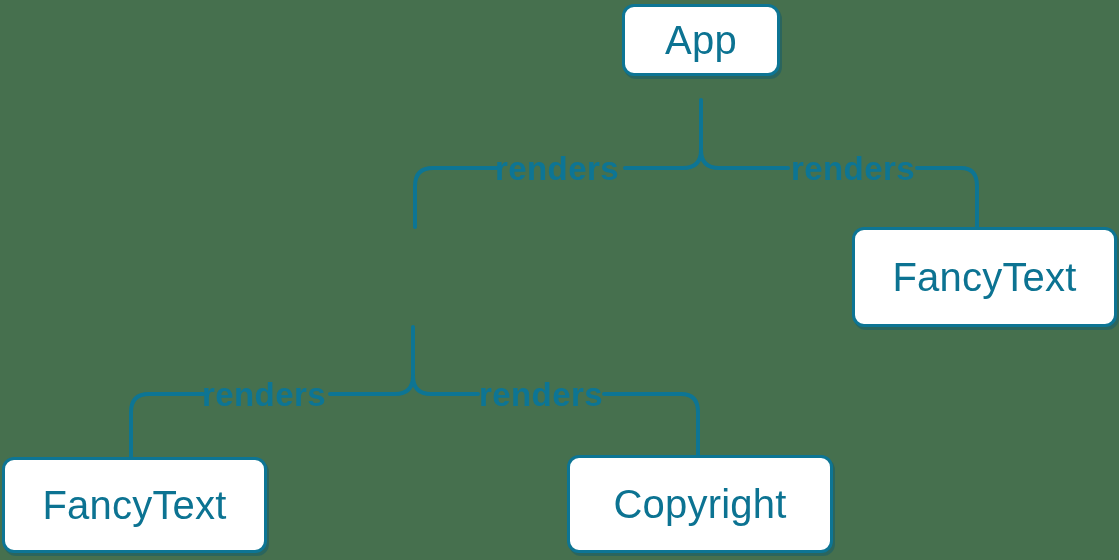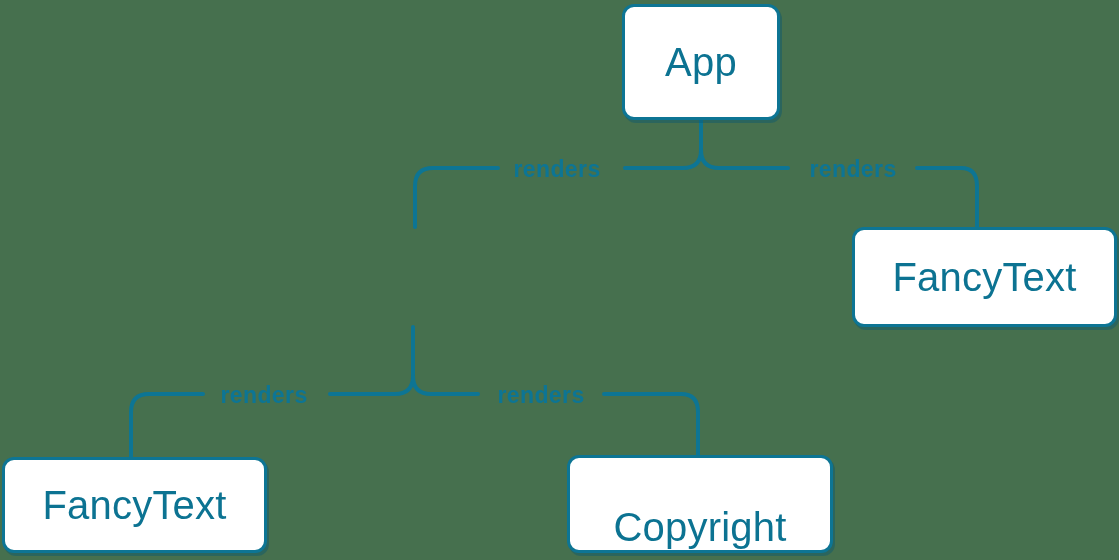--- a/index.html
+++ b/index.html
@@ -35,21 +35,21 @@
     color: #0C7392;
     font-size: 40px;
     font-weight: 500;
     letter-spacing: 0.2px;
     white-space: nowrap;
   }
   .edge-label {
     position: absolute;
     transform: translate(-50%, -50%);
     color: #0D7594;
-    font-size: 23px;
+    font-size: 33px;
     font-weight: 700;
     letter-spacing: 0.4px;
     white-space: nowrap;
   }
 </style>
 </head>
 <body>
 
 <div class="canvas">
 
@@ -69,34 +69,34 @@
       <path d="M413,327 V376 Q413,394 395,394 H330"></path>
       <path d="M203,394 H149 Q131,394 131,412 V457"></path>
     </g>
 
     <g>
       <path d="M413,376 Q413,394 431,394 H478"></path>
       <path d="M604,394 H681 Q698,394 698,412 V455"></path>
     </g>
   </svg>
 
-  <div class="node" style="left:622px; top:4px; width:158px; height:116px;">
+  <div class="node" style="left:622px; top:4px; width:158px; height:72px;">
     <span>App</span>
   </div>
 
 
   <div class="node" style="left:852px; top:227px; width:265px; height:100px;">
     <span>FancyText</span>
   </div>
 
   <div class="node" style="left:2px; top:457px; width:265px; height:96px;">
     <span>FancyText</span>
   </div>
 
-  <div class="node" style="left:567px; top:455px; width:266px; height:98px;align-items:flex-end;">
+  <div class="node" style="left:567px; top:455px; width:266px; height:98px;">
     <span>Copyright</span>
   </div>
 
   <div class="edge-label" style="left:557px; top:169px;">renders</div>
 
   <div class="edge-label" style="left:853px; top:169px;">renders</div>
 
   <div class="edge-label" style="left:264px; top:395px;">renders</div>
 
   <div class="edge-label" style="left:541px; top:395px;">renders</div>

